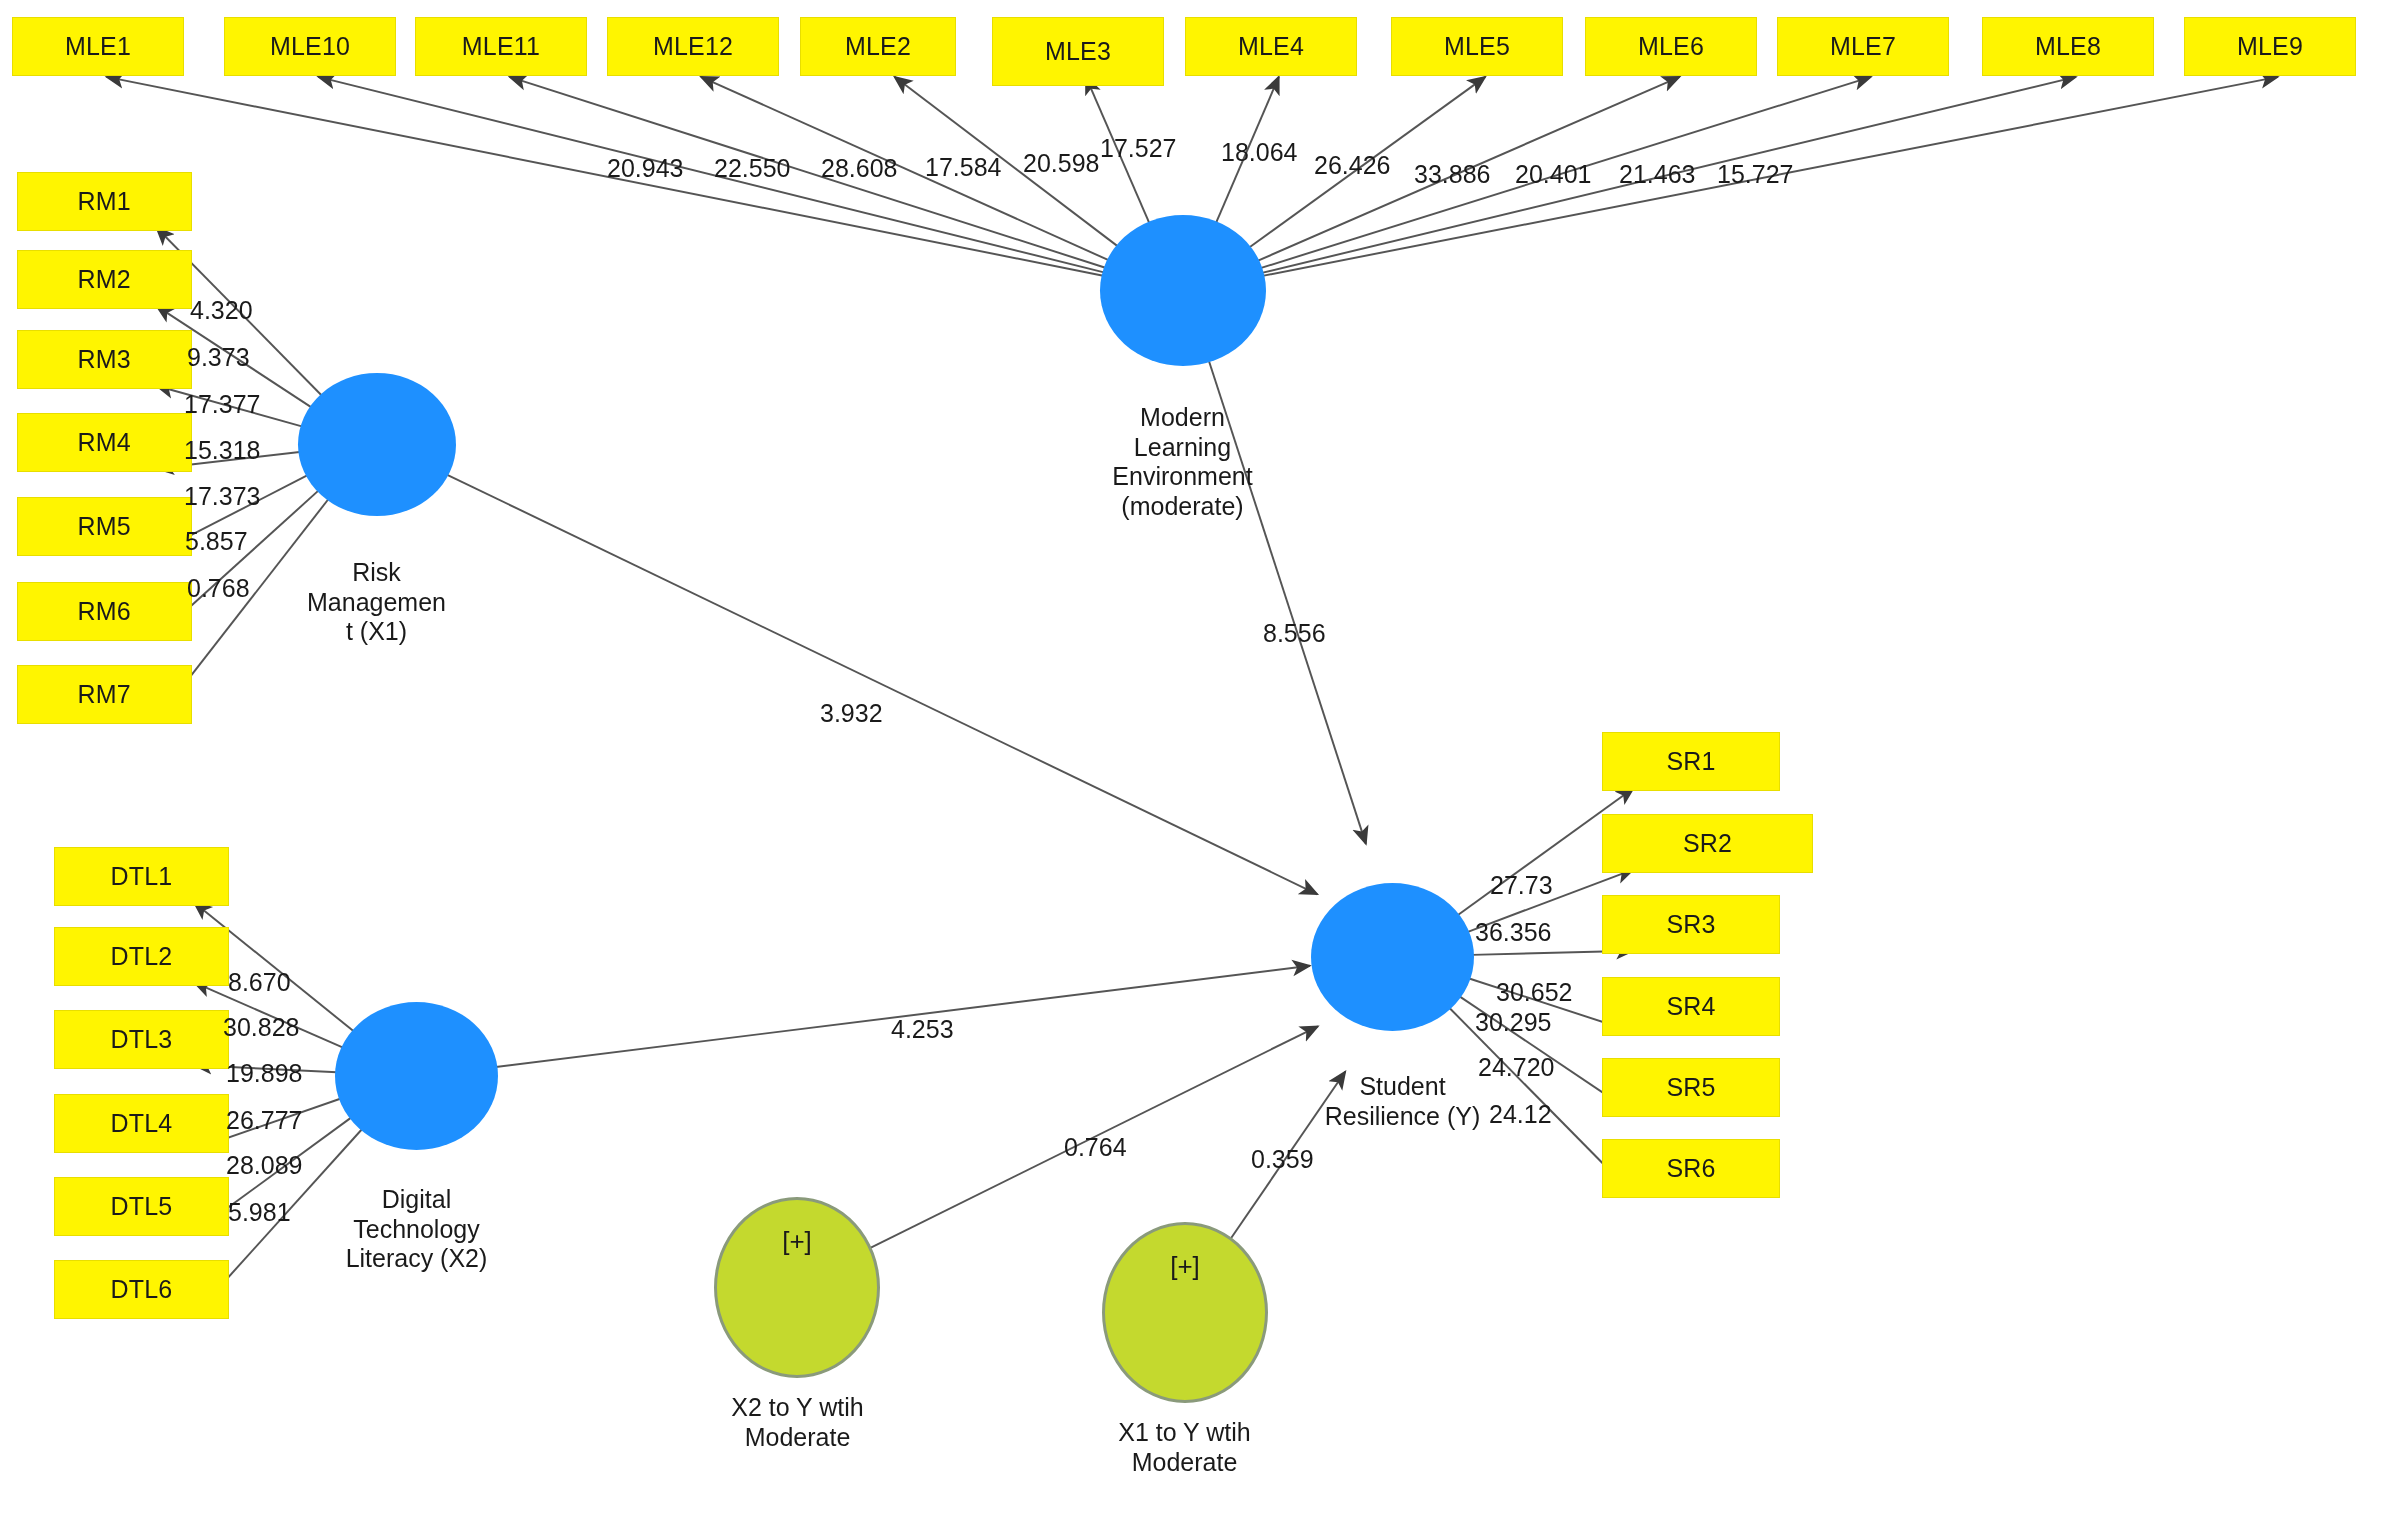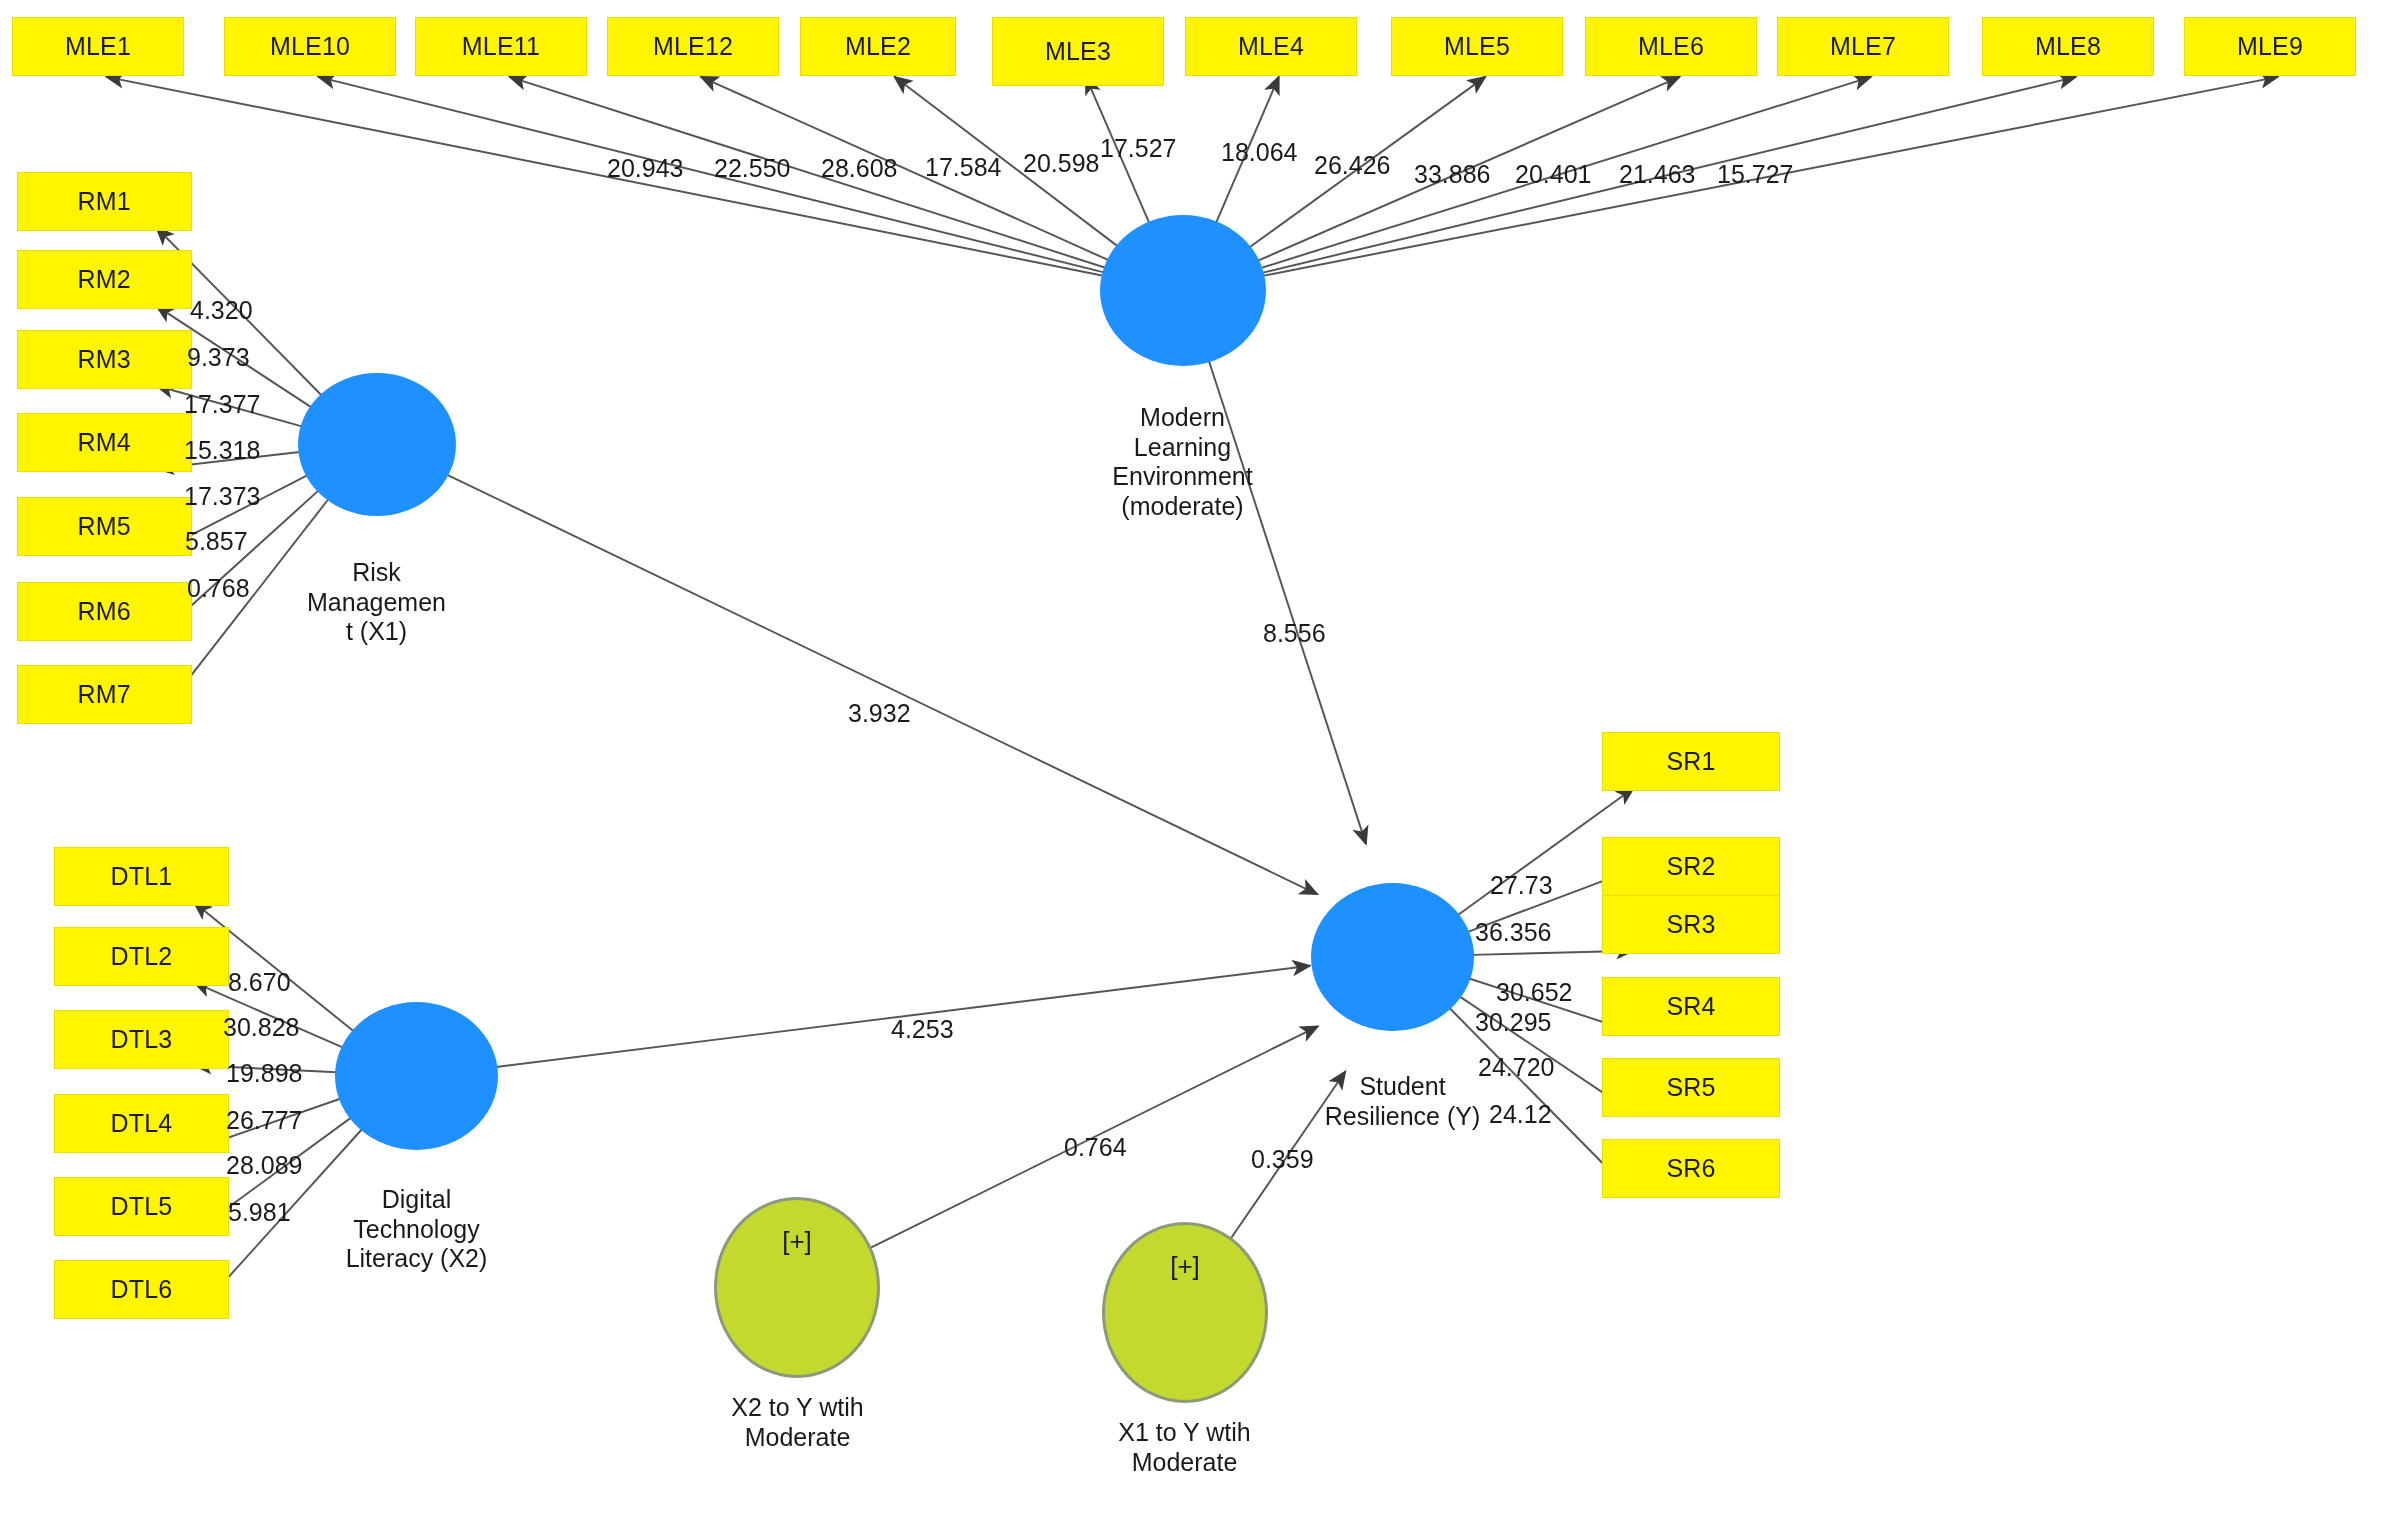--- a/index.html
+++ b/index.html
@@ -149,21 +149,21 @@
       <div class="indicator" style="left: 16.6px; top: 497px; width: 175px; height: 59px;">RM5</div>
       <div class="indicator" style="left: 16.6px; top: 582px; width: 175px; height: 59px;">RM6</div>
       <div class="indicator" style="left: 16.6px; top: 665px; width: 175px; height: 59px;">RM7</div>
       <div class="indicator" style="left: 54px; top: 847px; width: 175px; height: 59px;">DTL1</div>
       <div class="indicator" style="left: 54px; top: 927px; width: 175px; height: 59px;">DTL2</div>
       <div class="indicator" style="left: 54px; top: 1010px; width: 175px; height: 59px;">DTL3</div>
       <div class="indicator" style="left: 54px; top: 1094px; width: 175px; height: 59px;">DTL4</div>
       <div class="indicator" style="left: 54px; top: 1177px; width: 175px; height: 59px;">DTL5</div>
       <div class="indicator" style="left: 54px; top: 1260px; width: 175px; height: 59px;">DTL6</div>
       <div class="indicator" style="left: 1602px; top: 732px; width: 178px; height: 59px;">SR1</div>
-      <div class="indicator" style="left: 1602px; top: 814px; width: 178px; height: 59px; margin-top: 23px;">SR2</div>
+      <div class="indicator" style="left: 1602px; top: 814px; width: 211px; height: 59px;">SR2</div>
       <div class="indicator" style="left: 1602px; top: 895px; width: 178px; height: 59px;">SR3</div>
       <div class="indicator" style="left: 1602px; top: 977px; width: 178px; height: 59px;">SR4</div>
       <div class="indicator" style="left: 1602px; top: 1058px; width: 178px; height: 59px;">SR5</div>
       <div class="indicator" style="left: 1602px; top: 1139px; width: 178px; height: 59px;">SR6</div>
     </div>
   <div id="constructs">
       <div class="construct" style="left: 1100px; top: 215px; width: 166px; height: 151px;"></div>
       <div class="construct" style="left: 298px; top: 373px; width: 158px; height: 143px;"></div>
       <div class="construct" style="left: 335px; top: 1002px; width: 163px; height: 148px;"></div>
       <div class="construct" style="left: 1311px; top: 883px; width: 163px; height: 148px;"></div>
@@ -219,21 +219,21 @@
       <div class="coef" style="left: 226px; top: 1059px;">19.898</div>
       <div class="coef" style="left: 226px; top: 1106px;">26.777</div>
       <div class="coef" style="left: 226px; top: 1151px;">28.089</div>
       <div class="coef" style="left: 228px; top: 1198px;">5.981</div>
       <div class="coef" style="left: 1490px; top: 871px;">27.73</div>
       <div class="coef" style="left: 1475px; top: 918px;">36.356</div>
       <div class="coef" style="left: 1496px; top: 963px; margin-top: 15px;">30.652</div>
       <div class="coef" style="left: 1475px; top: 1008px;">30.295</div>
       <div class="coef" style="left: 1478px; top: 1053px;">24.720</div>
       <div class="coef" style="left: 1489px; top: 1100px;">24.12</div>
-      <div class="coef" style="left: 848px; top: 699px; text-align: right;">3.932</div>
+      <div class="coef" style="left: 820px; top: 699px; text-align: right;">3.932</div>
       <div class="coef" style="left: 1263px; top: 619px;">8.556</div>
       <div class="coef" style="left: 891px; top: 1015px; text-align: center;">4.253</div>
       <div class="coef" style="left: 1064px; top: 1133px;">0.764</div>
       <div class="coef" style="left: 1251px; top: 1145px;">0.359</div>
     </div>
 
 </div>
 
 
 </body></html>

